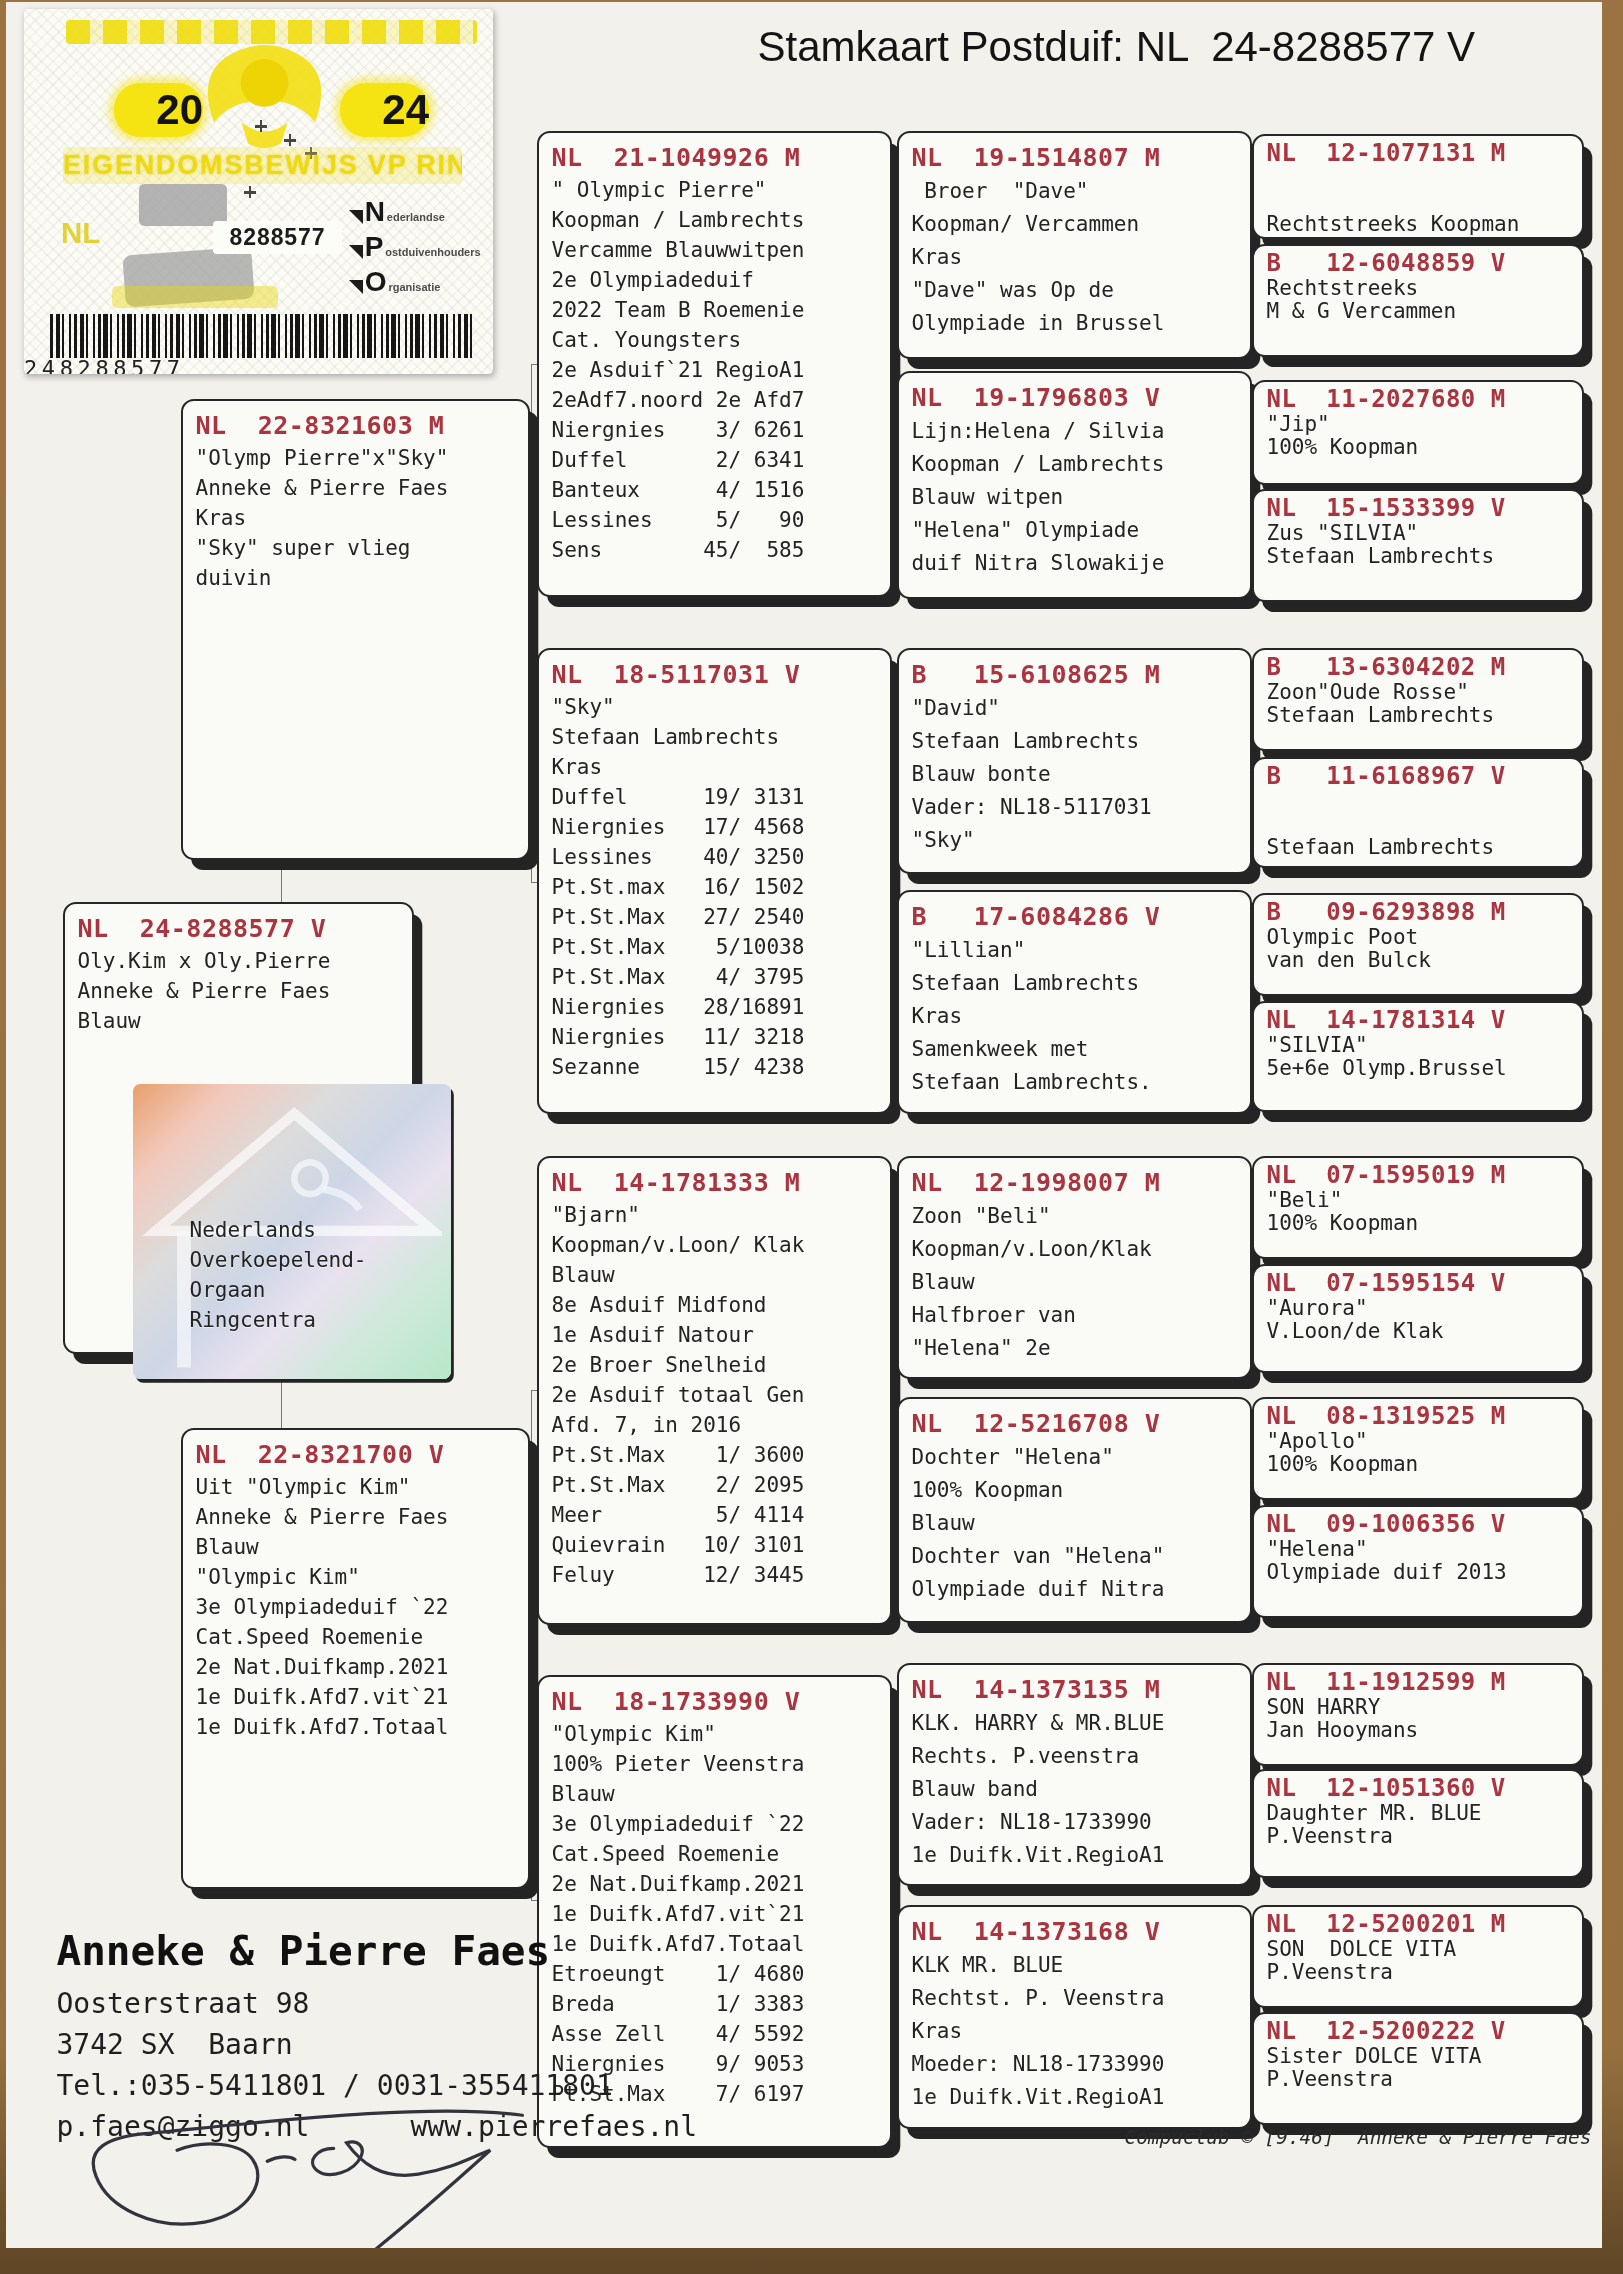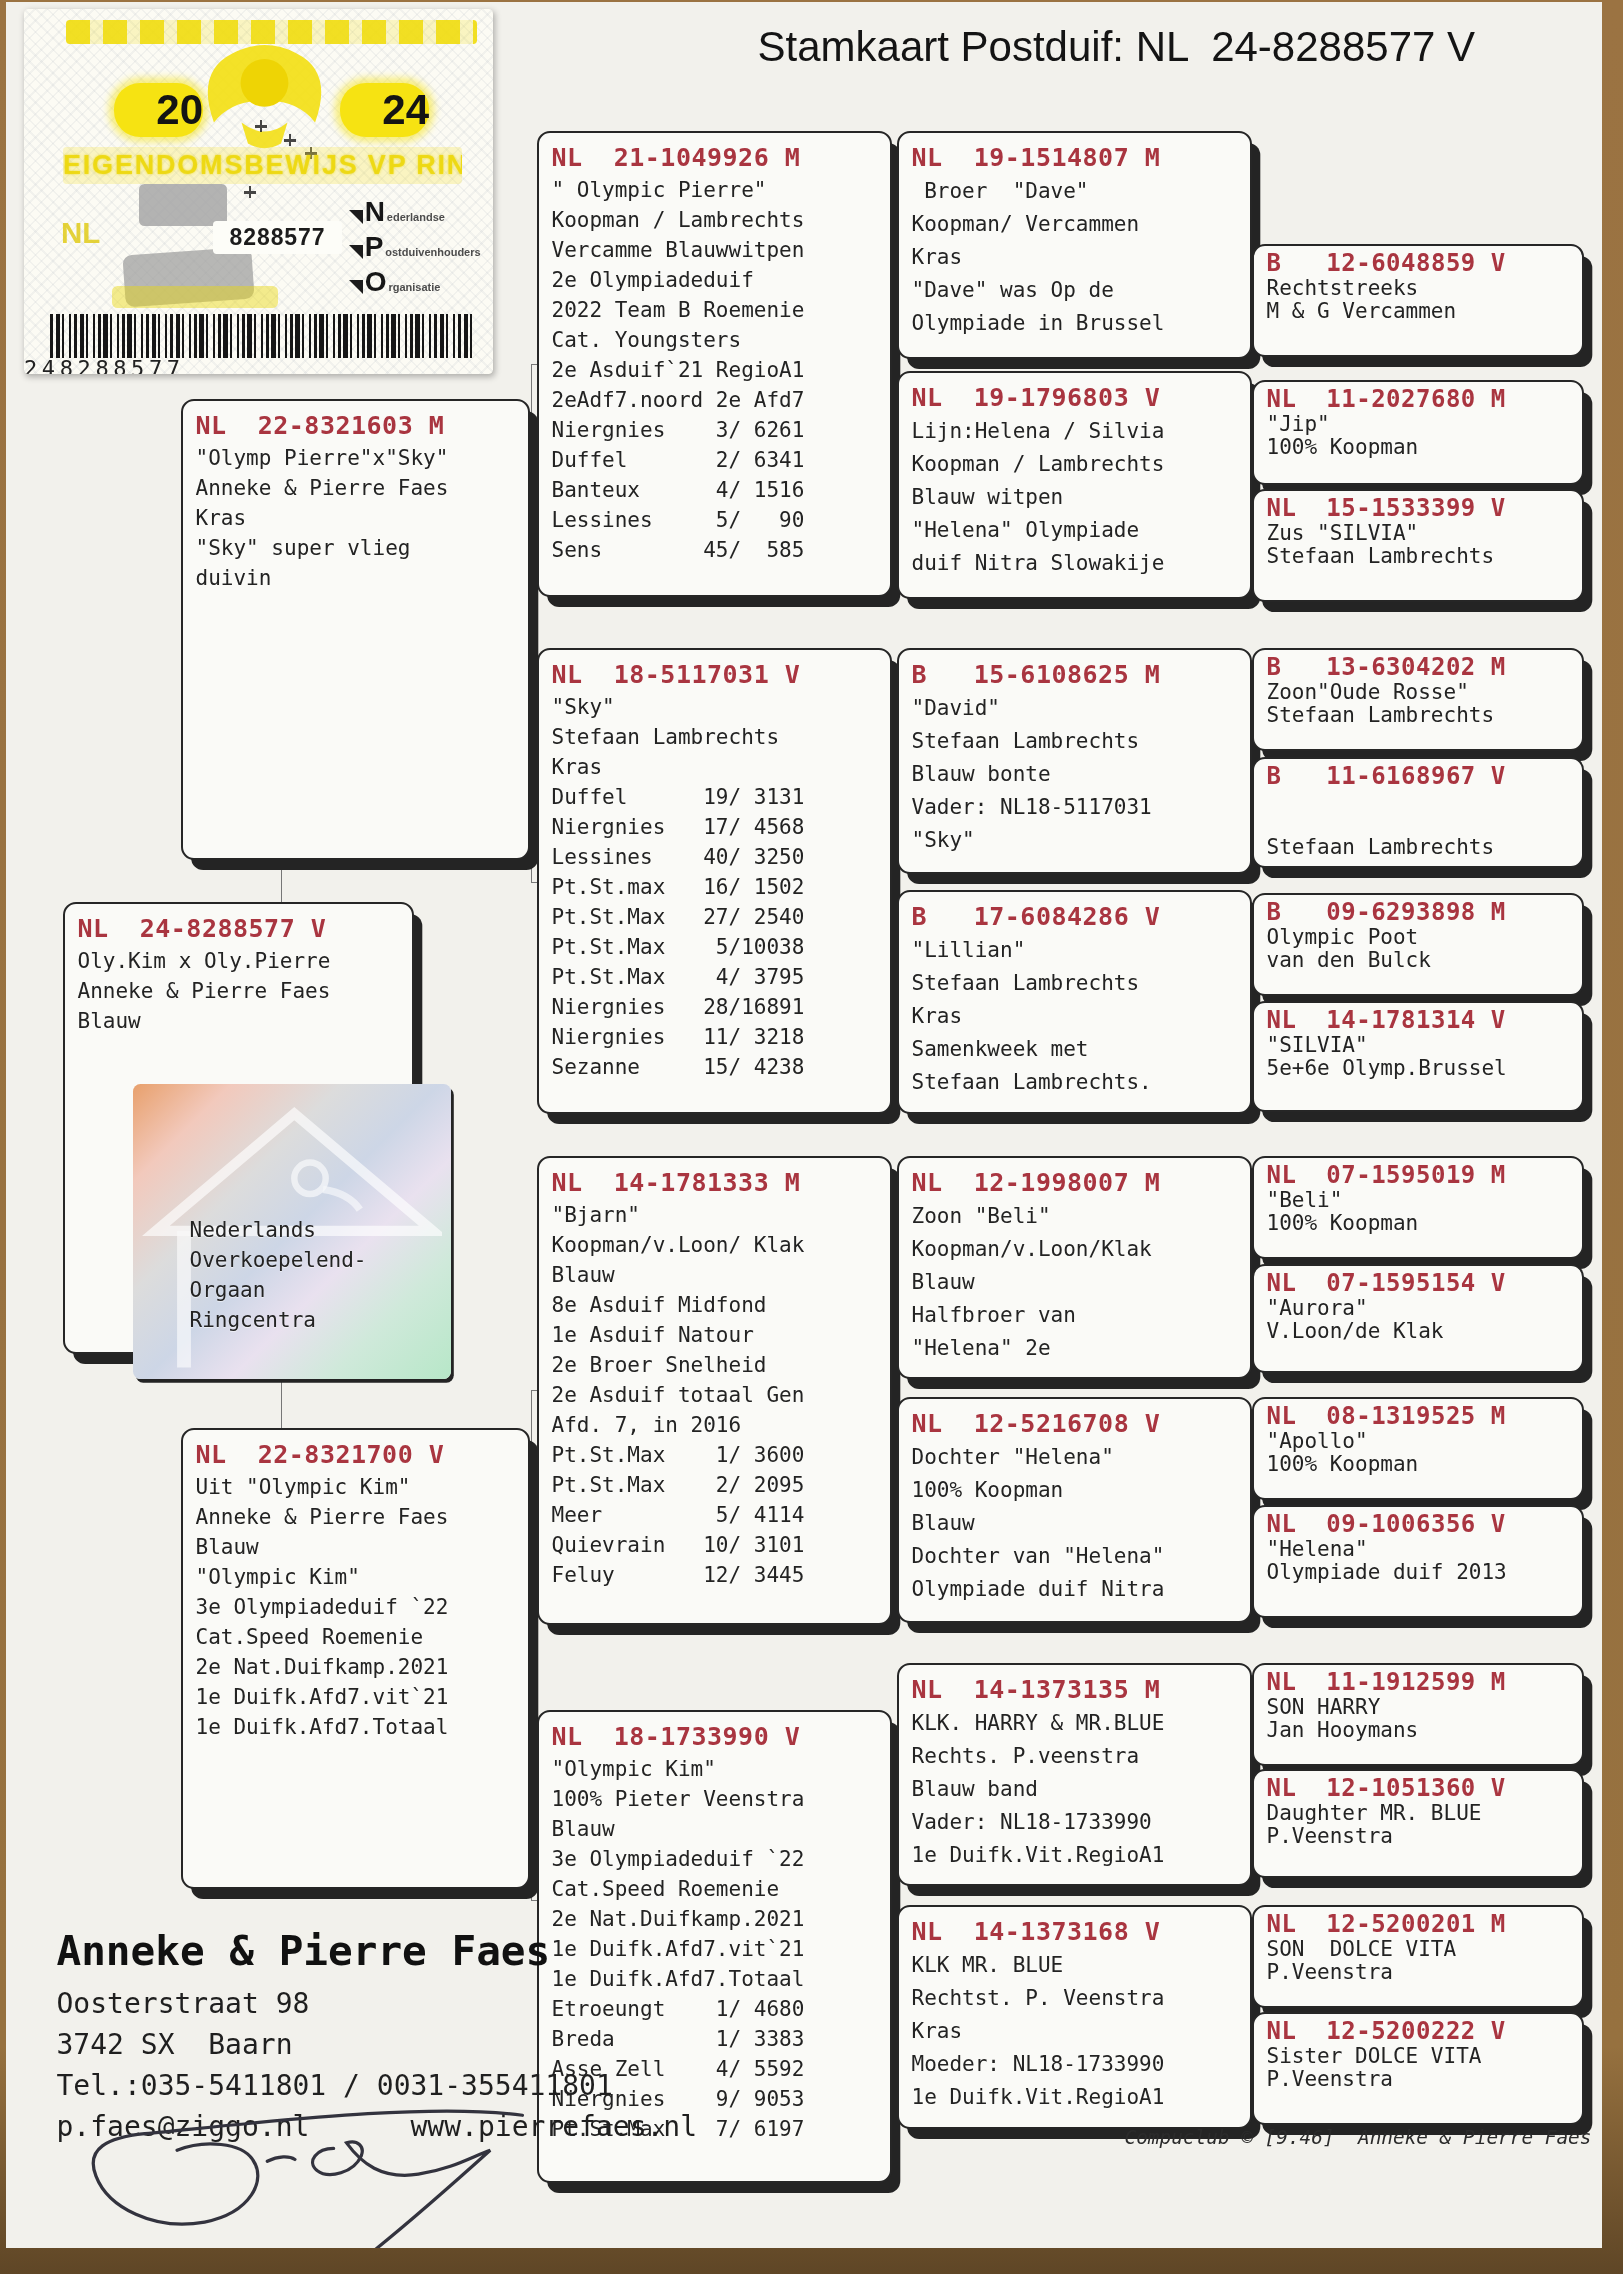--- a/index.html
+++ b/index.html
@@ -222,21 +222,21 @@
         <div class="bl">2e Broer Snelheid</div>
         <div class="bl">2e Asduif totaal Gen</div>
         <div class="bl">Afd. 7, in 2016</div>
         <div class="bl">Pt.St.Max    1/ 3600</div>
         <div class="bl">Pt.St.Max    2/ 2095</div>
         <div class="bl">Meer         5/ 4114</div>
         <div class="bl">Quievrain   10/ 3101</div>
         <div class="bl">Feluy       12/ 3445</div>
       </div>
   </div>
-  <div class="pbox lg" style="left:531px;top:1708px;width:355px;height:473px">
+  <div class="pbox lg" style="left:531px;top:1673px;width:355px;height:473px">
     <div class="bh">NL  18-1733990 V</div>
     <div class="blines">
         <div class="bl">"Olympic Kim"</div>
         <div class="bl">100% Pieter Veenstra</div>
         <div class="bl">Blauw</div>
         <div class="bl">3e Olympiadeduif `22</div>
         <div class="bl">Cat.Speed Roemenie</div>
         <div class="bl">2e Nat.Duifkamp.2021</div>
         <div class="bl">1e Duifk.Afd7.vit`21</div>
         <div class="bl">1e Duifk.Afd7.Totaal</div>
@@ -322,20 +322,28 @@
     <div class="bh">NL  14-1373168 V</div>
     <div class="blines">
         <div class="bl">KLK MR. BLUE</div>
         <div class="bl">Rechtst. P. Veenstra</div>
         <div class="bl">Kras</div>
         <div class="bl">Moeder: NL18-1733990</div>
         <div class="bl">1e Duifk.Vit.RegioA1</div>
       </div>
   </div>
 
+  <div class="pbox sm" style="left:1246px;top:132px;width:332px;height:105px">
+    <div class="bh">NL  12-1077131 M</div>
+    <div class="blines">
+        <div class="bl">&nbsp;</div>
+        <div class="bl">&nbsp;</div>
+        <div class="bl">Rechtstreeks Koopman</div>
+      </div>
+  </div>
   <div class="pbox sm" style="left:1246px;top:242px;width:332px;height:113px">
     <div class="bh">B   12-6048859 V</div>
     <div class="blines">
         <div class="bl">Rechtstreeks</div>
         <div class="bl">M &amp; G Vercammen</div>
       </div>
   </div>
   <div class="pbox sm" style="left:1246px;top:378px;width:332px;height:105px">
     <div class="bh">NL  11-2027680 M</div>
     <div class="blines">

